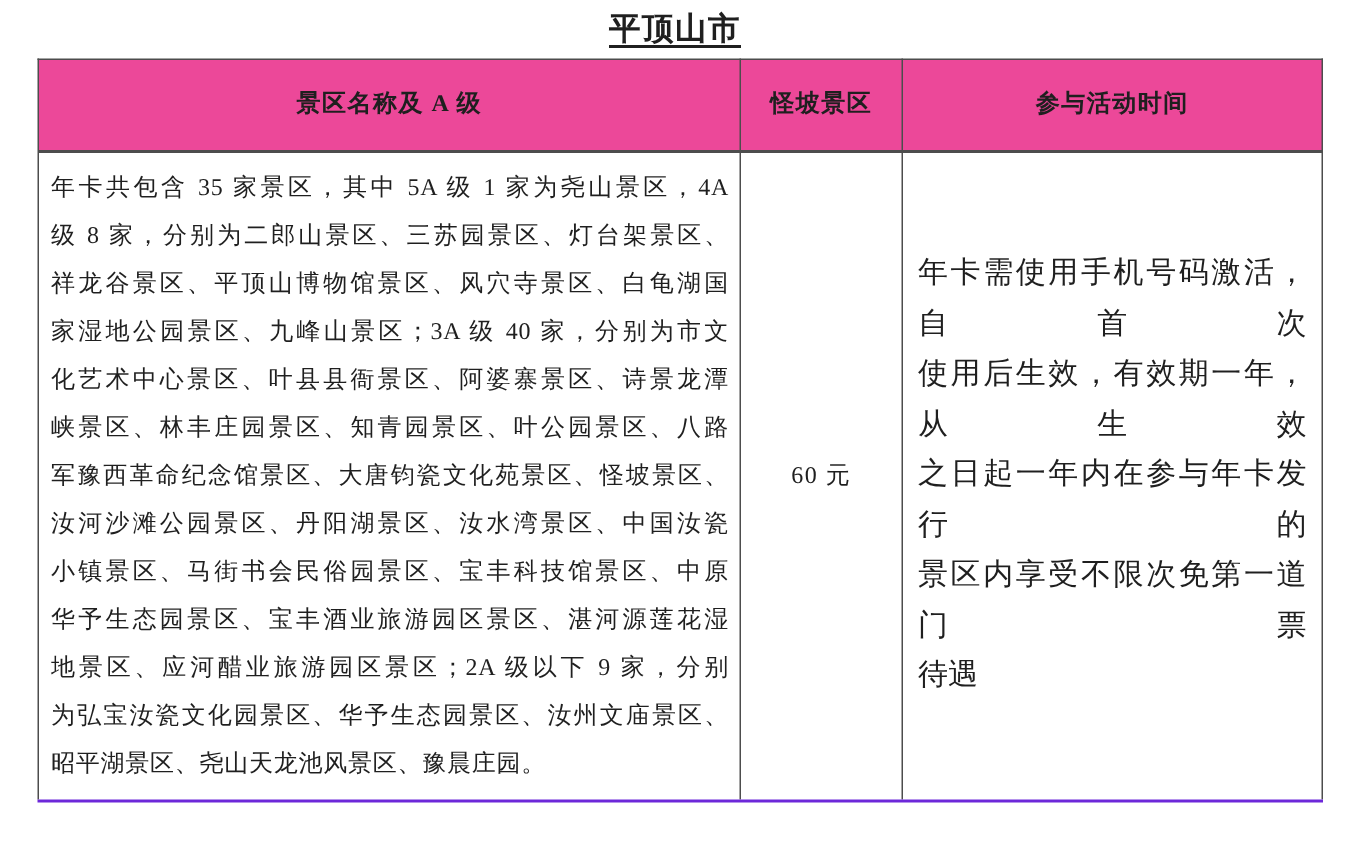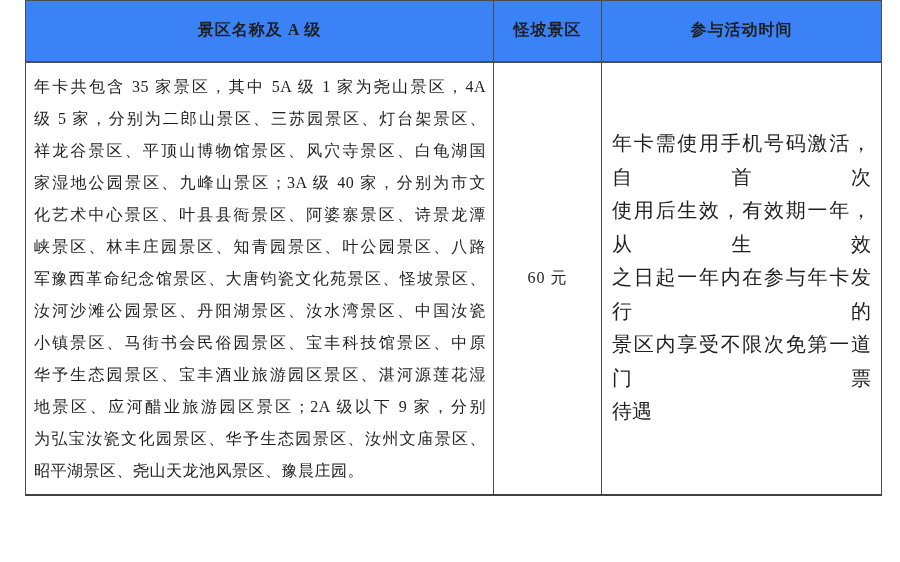--- a/index.html
+++ b/index.html
@@ -36,26 +36,26 @@
     box-sizing: border-box;
   }
   thead th {
     height: 61px;
     font-size: 16px;
     font-weight: bold;
     text-align: center;
     vertical-align: middle;
     letter-spacing: 1px;
     border-bottom: 2px solid #4d4d4d;
-    background: #3b82f6;
+    background: #ec4899;
   }
   tbody td {
     height: 433px;
     vertical-align: middle;
-    border-bottom: 2px solid #404040;
+    border-bottom: 2px solid #6d28d9;
   }
   td.desc-cell {
     vertical-align: top;
     padding: 8px 7px 6px 8px;
   }
   .desc-text {
     font-size: 16px;
     line-height: 32px;
     letter-spacing: 0.5px;
   }
@@ -79,40 +79,41 @@
   }
   .tline:last-child {
     text-align-last: left;
   }
 </style>
 </head>
 <body>
 
 <div class="page">
 
+  <div class="doc-title">平顶山市</div>
 
   <table class="doc-table">
     <colgroup>
       <col class="c1">
       <col class="c2">
       <col class="c3">
     </colgroup>
     <thead>
       <tr>
         <th>景区名称及 A 级</th>
         <th>怪坡景区</th>
         <th>参与活动时间</th>
       </tr>
     </thead>
     <tbody>
       <tr>
         <td class="desc-cell">
           <div class="desc-text">
               <div class="tline">年卡共包含 35 家景区，其中 5A 级 1 家为尧山景区，4A</div>
-              <div class="tline">级 5 家，分别为二郎山景区、三苏园景区、灯台架景区、</div>
+              <div class="tline">级 8 家，分别为二郎山景区、三苏园景区、灯台架景区、</div>
               <div class="tline">祥龙谷景区、平顶山博物馆景区、风穴寺景区、白龟湖国</div>
               <div class="tline">家湿地公园景区、九峰山景区；3A 级 40 家，分别为市文</div>
               <div class="tline">化艺术中心景区、叶县县衙景区、阿婆寨景区、诗景龙潭</div>
               <div class="tline">峡景区、林丰庄园景区、知青园景区、叶公园景区、八路</div>
               <div class="tline">军豫西革命纪念馆景区、大唐钧瓷文化苑景区、怪坡景区、</div>
               <div class="tline">汝河沙滩公园景区、丹阳湖景区、汝水湾景区、中国汝瓷</div>
               <div class="tline">小镇景区、马街书会民俗园景区、宝丰科技馆景区、中原</div>
               <div class="tline">华予生态园景区、宝丰酒业旅游园区景区、湛河源莲花湿</div>
               <div class="tline">地景区、应河醋业旅游园区景区；2A 级以下 9 家，分别</div>
               <div class="tline">为弘宝汝瓷文化园景区、华予生态园景区、汝州文庙景区、</div>

